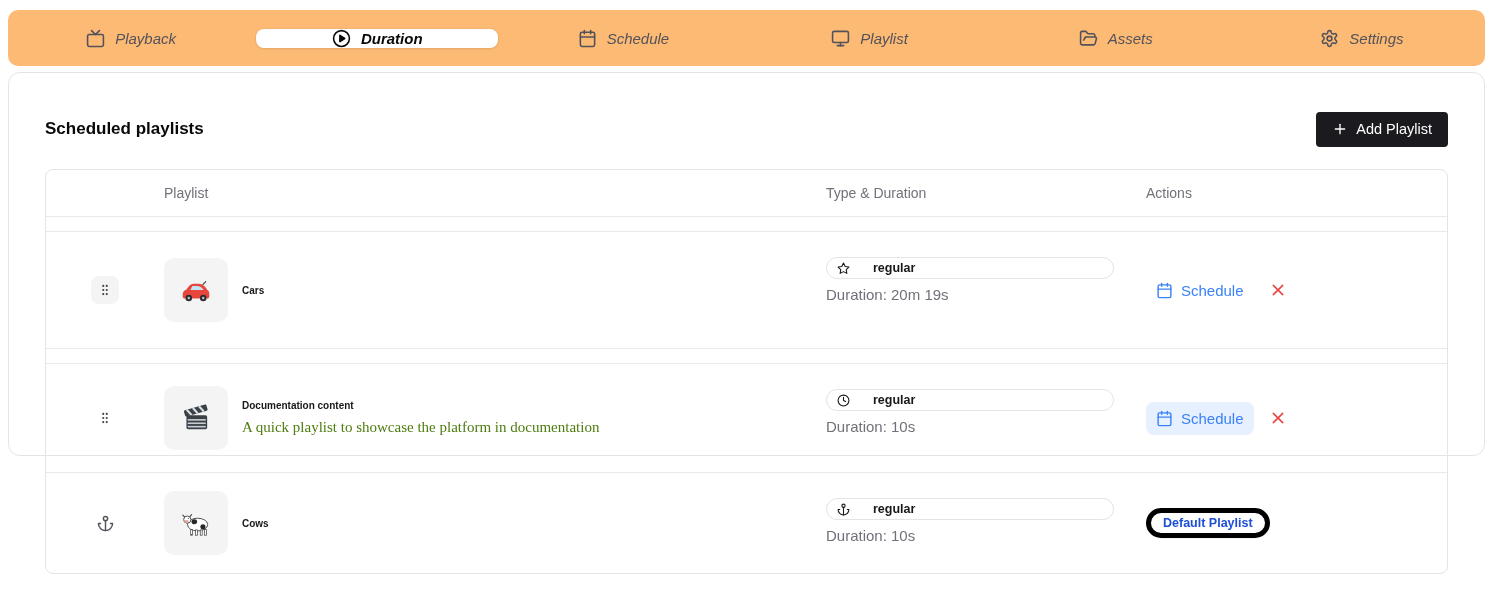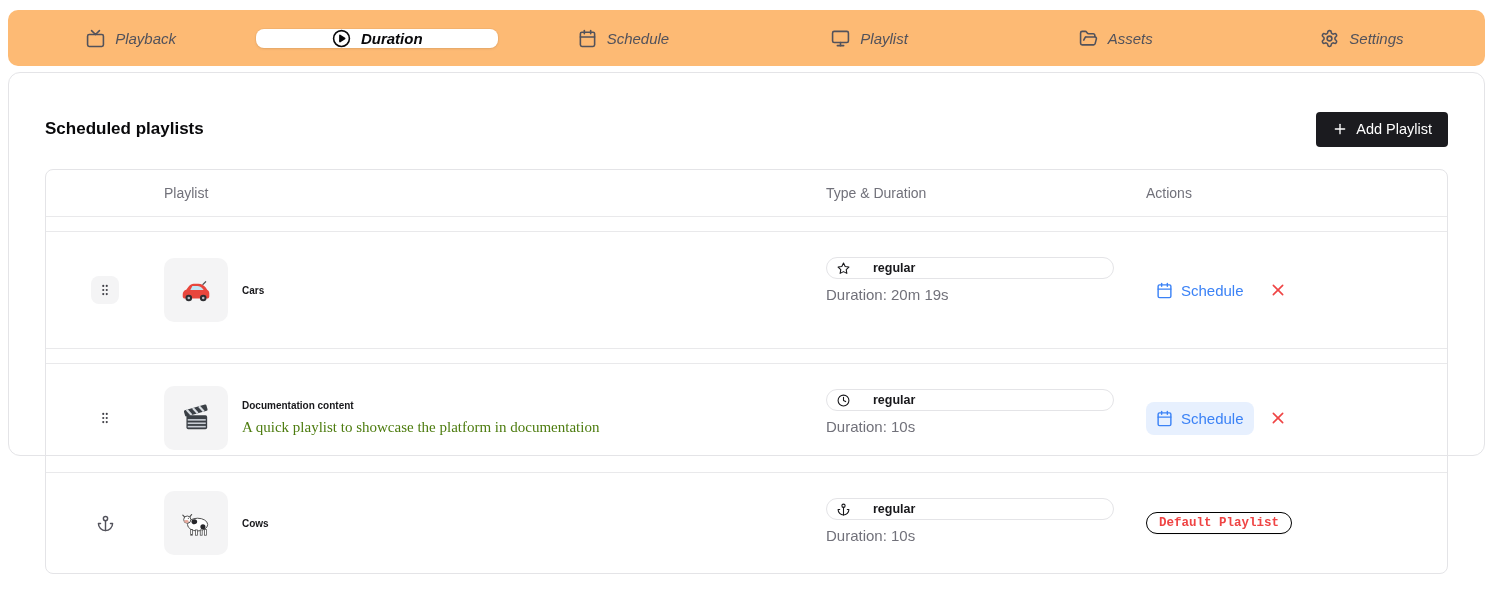--- a/index.html
+++ b/index.html
@@ -64,22 +64,22 @@
   .duration { margin-top:7px; font-size:15px; color:#71717a; }
 
   .cell-actions { display:flex; align-items:center; gap:14px; }
   .sched-btn {
     display:flex; align-items:center; gap:8px; color:#3b82f6; font-size:15px; font-weight:500;
     background:transparent; border:none; font-family:inherit; cursor:pointer; padding:8px 10px; border-radius:8px;
   }
   .sched-btn.hl { background:#e7f0fe; }
   .x-btn { display:flex; align-items:center; justify-content:center; background:none; border:none; cursor:pointer; color:#ef4444; padding:2px; }
   .default-badge {
-    border:1px solid #000000; border-radius:999px; padding:3px 12px; font-size:12.5px; font-weight:700;
-    color:#ef4444; background:#fff; box-shadow:0 1px 1px rgba(0,0,0,.04);font-family:Liberation Mono, monospace;
+    border:5px solid #000000; border-radius:999px; padding:3px 12px; font-size:12.5px; font-weight:700;
+    color:#1d4ed8; background:#fff; box-shadow:0 1px 1px rgba(0,0,0,.04);
   }
   svg { display:block; }
 </style>
 </head>
 <body>
 
 <div class="nav-band">
   <div class="nav-tab">
     <span class="icn">
       <svg width="19" height="19" viewBox="0 0 24 24" fill="none" stroke="currentColor" stroke-width="2" stroke-linecap="round" stroke-linejoin="round">

